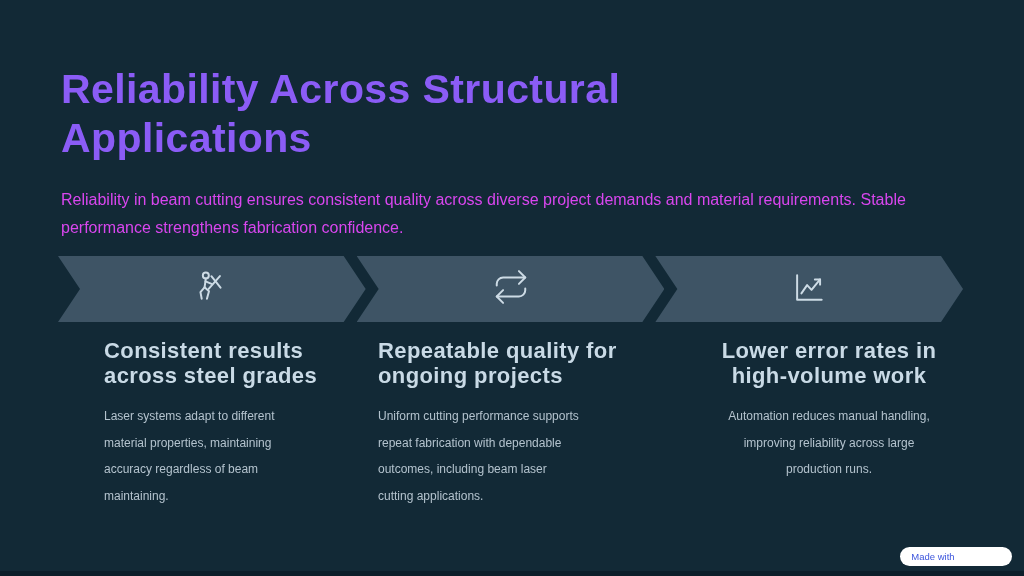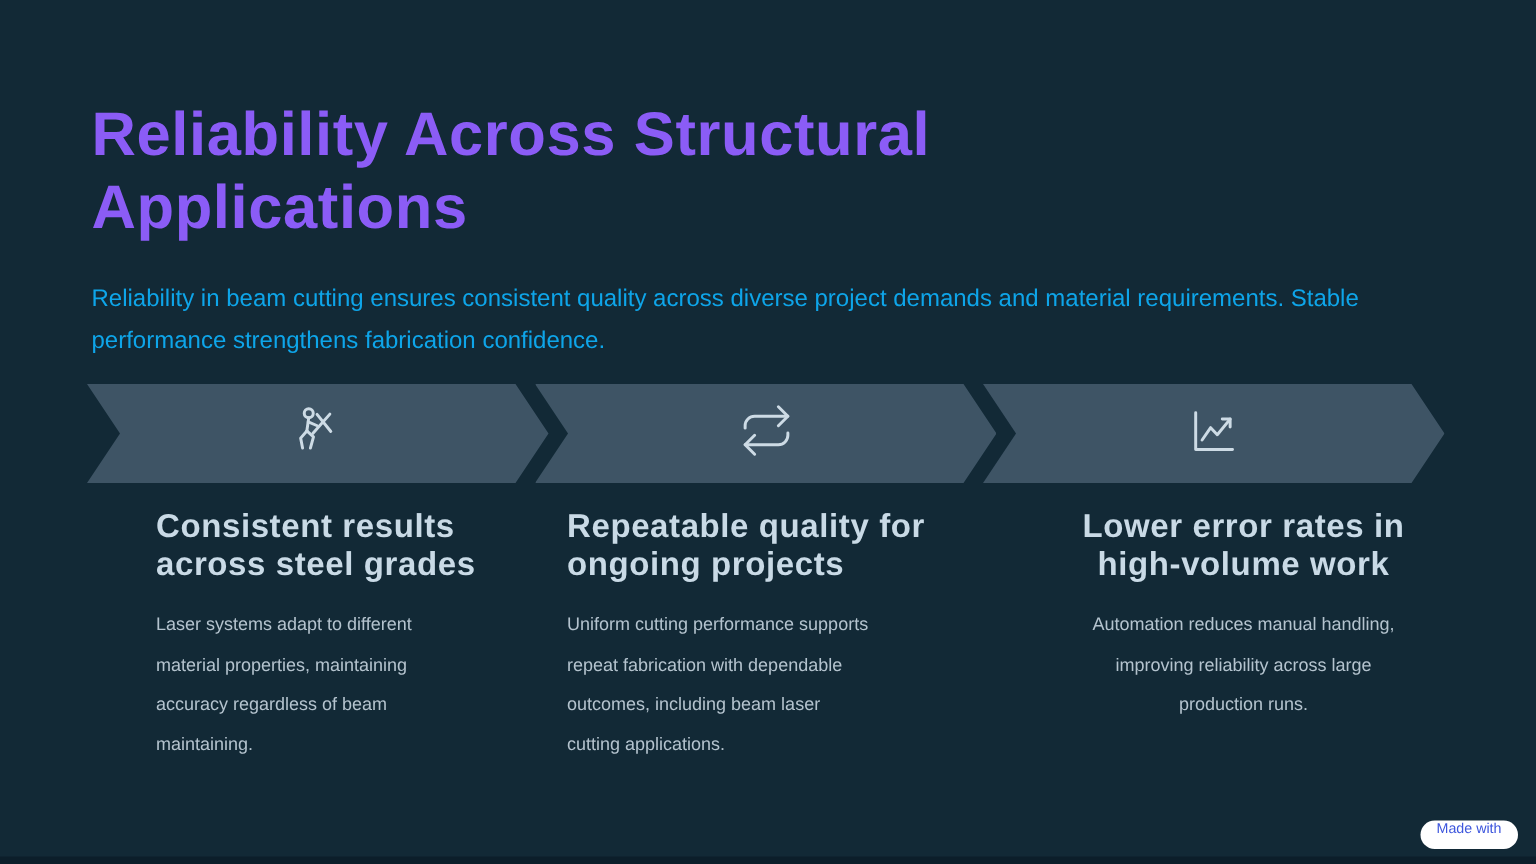--- a/index.html
+++ b/index.html
@@ -10,21 +10,21 @@
     font-family:"Liberation Sans", sans-serif;
   }
   .title {
     position:absolute; left:61px; top:40px;
     font-size:41px; line-height:49px; font-weight:700;
     color:#8b5cf6; letter-spacing:0.4px;margin-top:25px;
   }
   .intro {
     position:absolute; left:61px; top:186px;
     font-size:16px; line-height:27.5px; font-weight:400;
-    color:#0ea5e9;
+    color:#d946ef;
   }
   .arrow-row {
     position:absolute; left:58px; top:256px; width:905px; height:66px;
     display:flex;
   }
   .arrow {
     flex:1; background:#3e5465;
     clip-path:polygon(0 0, calc(100% - 22px) 0, 100% 50%, calc(100% - 22px) 100%, 0 100%, 22px 50%);
     display:flex; align-items:center; justify-content:center;
   }
@@ -41,21 +41,20 @@
   }
   .col .body {
     margin-top:15px; font-size:12px; line-height:26.5px;
     color:#b4c3ce;
   }
   .badge {
     position:absolute; right:12px; bottom:10px; height:19px;
     background:#ffffff; border-radius:10px;
     display:flex; align-items:center; padding:0 11px; gap:4px;
     cursor:pointer;
-    flex-direction:column;
   }
   .badge .prefix { font-size:9.5px; color:#3d56dd; }
   .badge .brand  { font-size:10px; font-weight:800; color:#3d56dd; letter-spacing:0.7px;margin-top:40px; }
   .bottom-bar {
     position:absolute; left:0; bottom:0; width:100%; height:5px;
     background:#0c1e2a;
   }
 </style>
 </head>
 <body>

